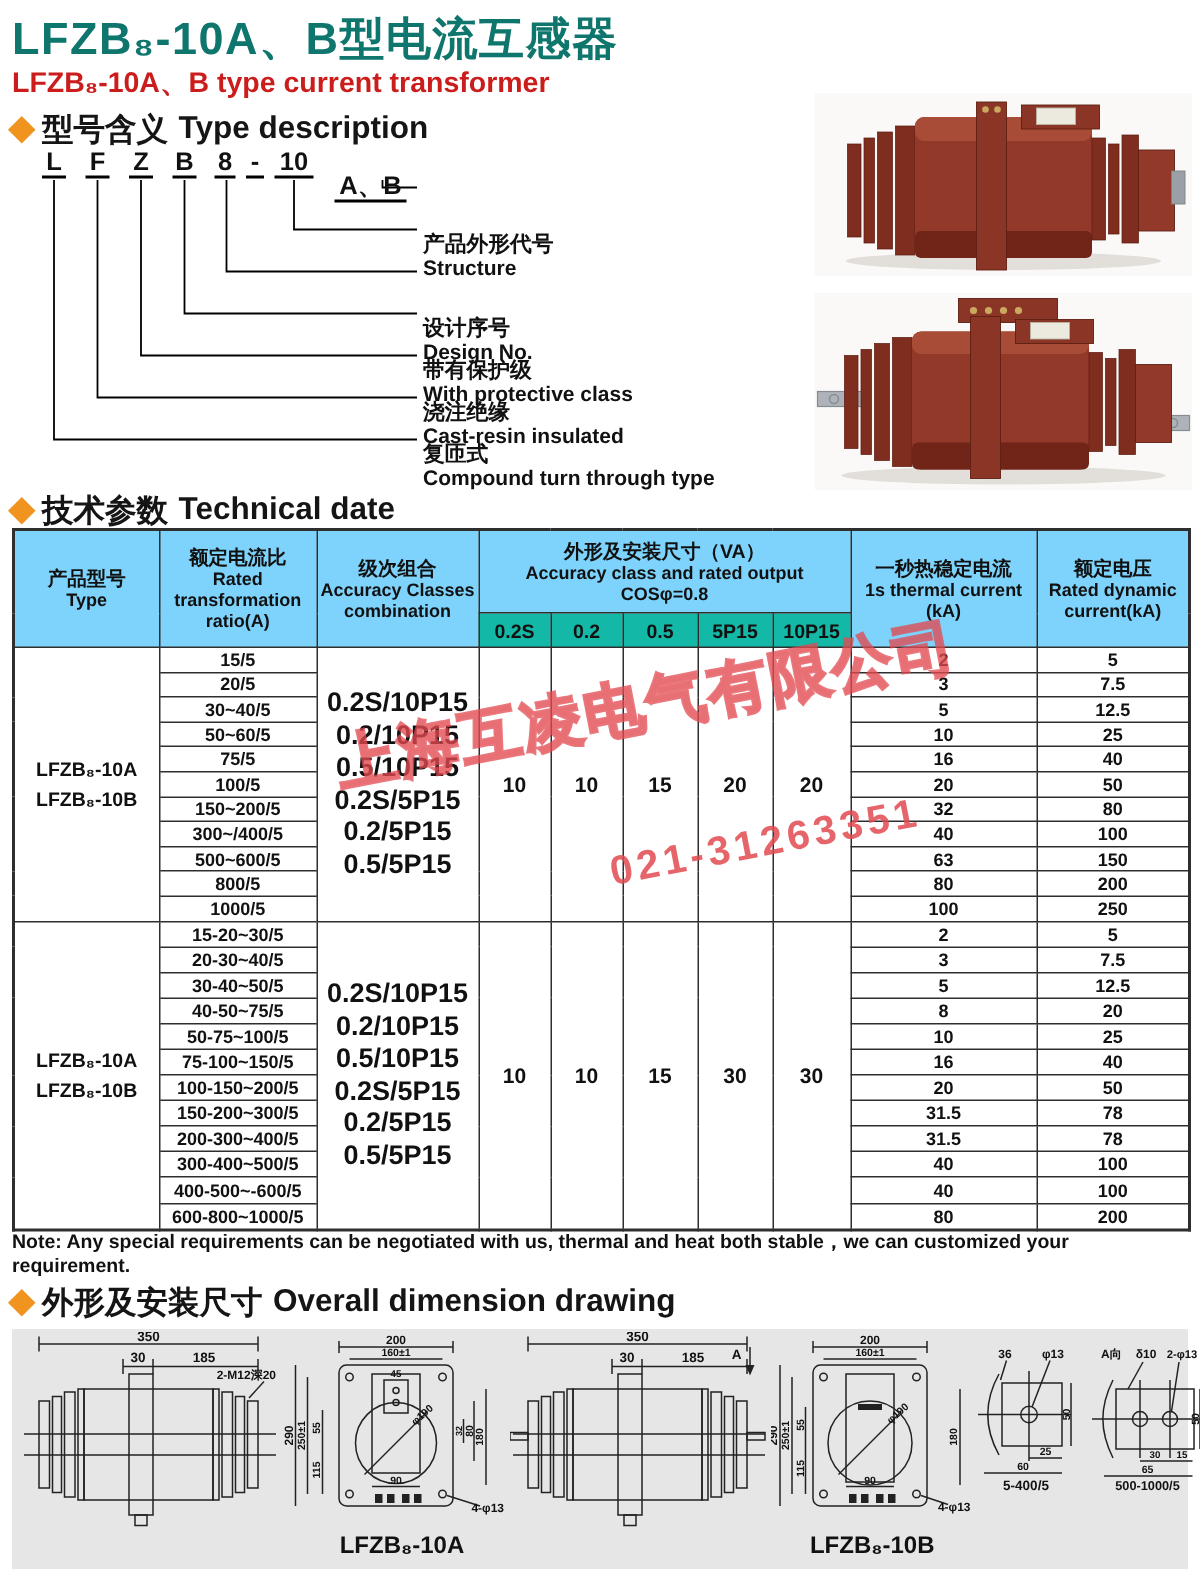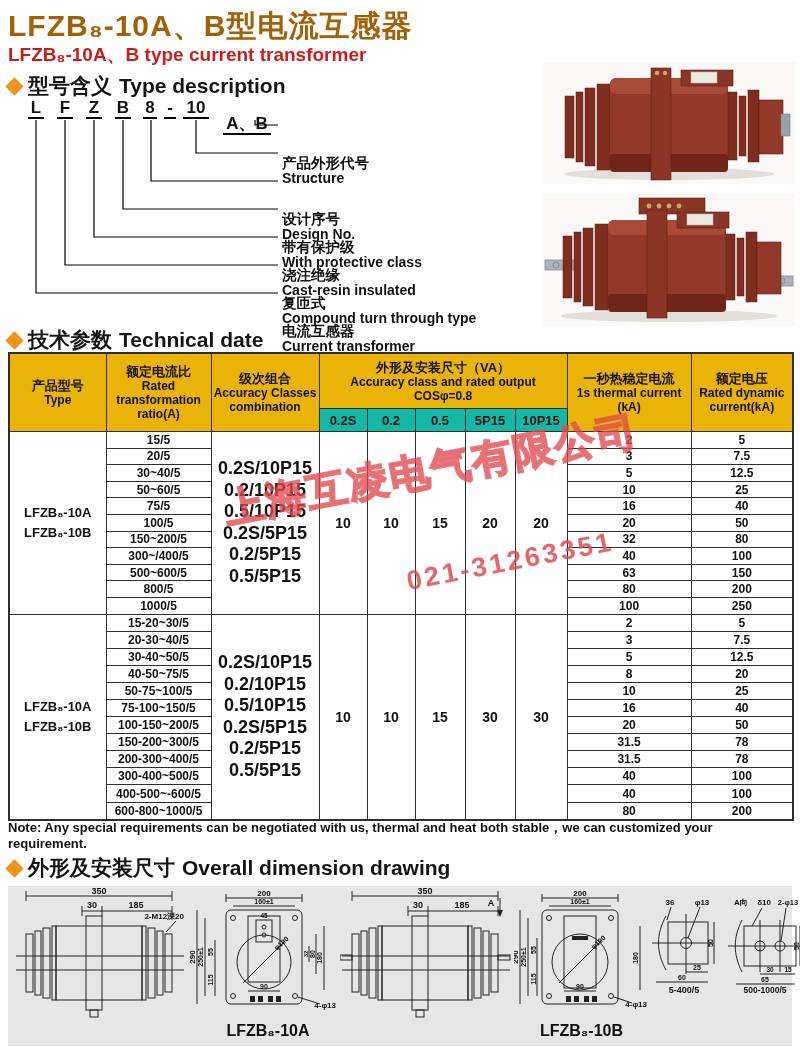--- a/index.html
+++ b/index.html
@@ -1,21 +1,21 @@
 <!DOCTYPE html>
 <html><head>
 <meta charset="utf-8">
 <style>
   html,body{margin:0;padding:0;background:#ffffff;}
   .page{position:relative;width:800px;height:1051px;background:#ffffff;overflow:hidden;
         font-family:"Liberation Sans","DejaVu Sans",sans-serif;color:#111;}
   .abs{position:absolute;}
 
   
-  .doc-title{left:8px;top:6px;font-size:30px;font-weight:bold;color:#a16207;letter-spacing:1px;white-space:nowrap;}
+  .doc-title{left:8px;top:6px;font-size:30px;font-weight:bold;color:#0f766e;letter-spacing:1px;white-space:nowrap;}
   .doc-subtitle{left:8px;top:42px;font-size:19px;font-weight:bold;color:#cc1d1d;white-space:nowrap;}
 
   
   .sec-head{display:flex;align-items:center;gap:7px;font-size:21px;font-weight:bold;color:#151515;white-space:nowrap;}
   .diamond{width:13px;height:13px;background:#f0931f;transform:rotate(45deg);display:inline-block;flex:0 0 auto;}
 
   
   .diagram{left:20px;top:98px;width:540px;height:226px;}
   .code-part{position:absolute;top:0;font-size:17px;font-weight:bold;border-bottom:2px solid #000;text-align:center;line-height:19px;}
   .meaning{position:absolute;left:262px;width:275px;line-height:14px;white-space:nowrap;}
@@ -24,21 +24,21 @@
   .leader-lines{position:absolute;left:0;top:0;}
 
   
   .photos{left:543px;top:62px;width:252px;height:262px;}
 
   
   .tablewrap{left:8px;top:352px;width:784px;}
   table.spec{border-collapse:collapse;width:784px;table-layout:fixed;}
   table.spec th,table.spec td{border:1px solid #2e2e2e;text-align:center;vertical-align:middle;padding:0;font-weight:bold;}
   table.spec{border:2px solid #2e2e2e;}
-  thead th{background:#eab308;}
+  thead th{background:#7dd3fc;}
   .hzh{font-size:13px;line-height:15px;}
   .hen{font-size:12px;line-height:14px;}
   .subcol{font-size:13px;height:22px;background:#14b8a6;}
   .row1 th{height:54px;}
   td.num{font-size:12px;}
   .b1 td{height:15.6px;}
   .b2 td{height:16.1px;}
   td.typec div{font-size:13px;line-height:20px;}
   td.accc div{font-size:18px;line-height:21.5px;}
   td.outv{font-size:14px;}
@@ -109,24 +109,20 @@
       <div class="zh">带有保护级</div>
       <div class="en">With protective class</div>
     </div>
     <div class="meaning" style="top:130px;">
       <div class="zh">浇注绝缘</div>
       <div class="en">Cast-resin insulated</div>
     </div>
     <div class="meaning" style="top:158px;">
       <div class="zh">复匝式</div>
       <div class="en">Compound turn through type</div>
-    </div>
-    <div class="meaning" style="top:186px;">
-      <div class="zh">电流互感器</div>
-      <div class="en">Current transformer</div>
     </div>
   </div>
 
   <div class="abs photos">
     <svg width="252" height="122" viewBox="0 0 252 122">
       <rect width="252" height="122" fill="#faf9f7"></rect>
       <ellipse cx="126" cy="112" rx="105" ry="6" fill="#e2ded9"></ellipse>
       <g fill="#7e2d1f" stroke="#5f1f13" stroke-width="0.5">
         <rect x="22" y="34" width="9" height="62"></rect>
           <rect x="33" y="30" width="7" height="70"></rect>

